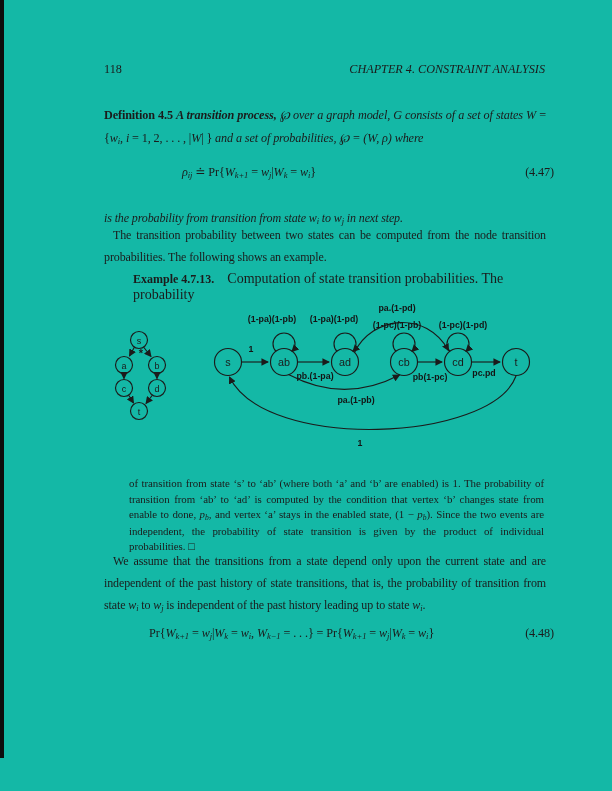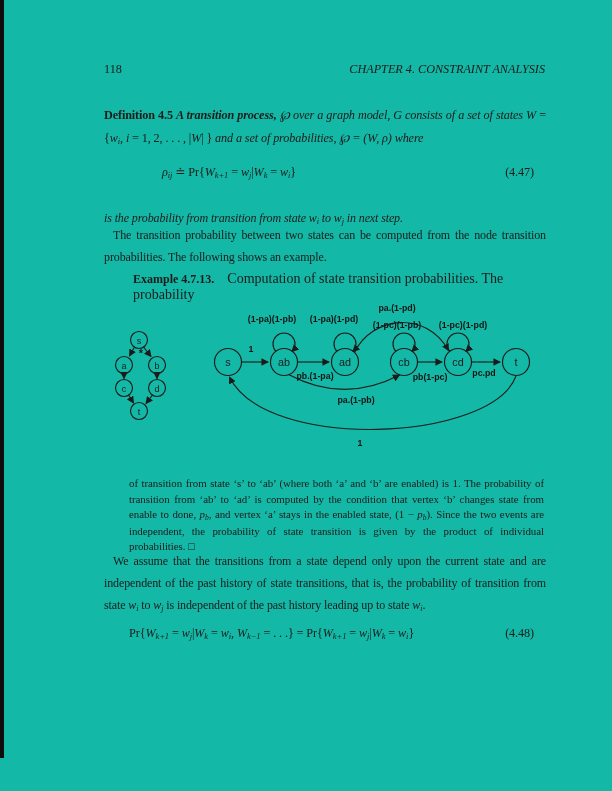--- a/index.html
+++ b/index.html
@@ -14,21 +14,21 @@
   .pageno{position:absolute;left:104px;top:62px;font-size:12.2px;}
   .running{position:absolute;right:67px;top:62px;font-size:12.2px;font-style:italic;}
   .blk{position:absolute;left:104px;width:442px;margin:0;text-align:justify;
        font-size:12px;line-height:22px;letter-spacing:-0.12px;}
   .def{top:104px;font-size:12.2px;line-height:23px;}
   .after-eq{top:207px;}
   .p1{top:224px;}
   .p2{top:550px;}
   .p3{top:651px;}
   .indent{text-indent:9px;}
-  .eq{position:absolute;left:96px;width:442px;height:20px;font-size:12.2px;letter-spacing:-0.1px;}
+  .eq{position:absolute;left:116px;width:442px;height:20px;font-size:12.2px;letter-spacing:-0.1px;}
   .eq447{top:165px;}
   .eq448{top:626px;}
   .eq .body{position:absolute;top:0;white-space:nowrap;}
   .eq447 .body{left:66px;}
   .eq448 .body{left:33px;}
   .eq .num{position:absolute;right:4px;top:0;}
   .ex-head{position:absolute;left:133px;top:271px;width:412px;font-size:12px;}
   .ex-label{font-weight:bold;text-align:center;}
   .ex-intro{font-size:14px;margin-left:13px;}
   .ex-body{position:absolute;left:129px;top:476px;width:415px;margin:0;text-align:justify;

